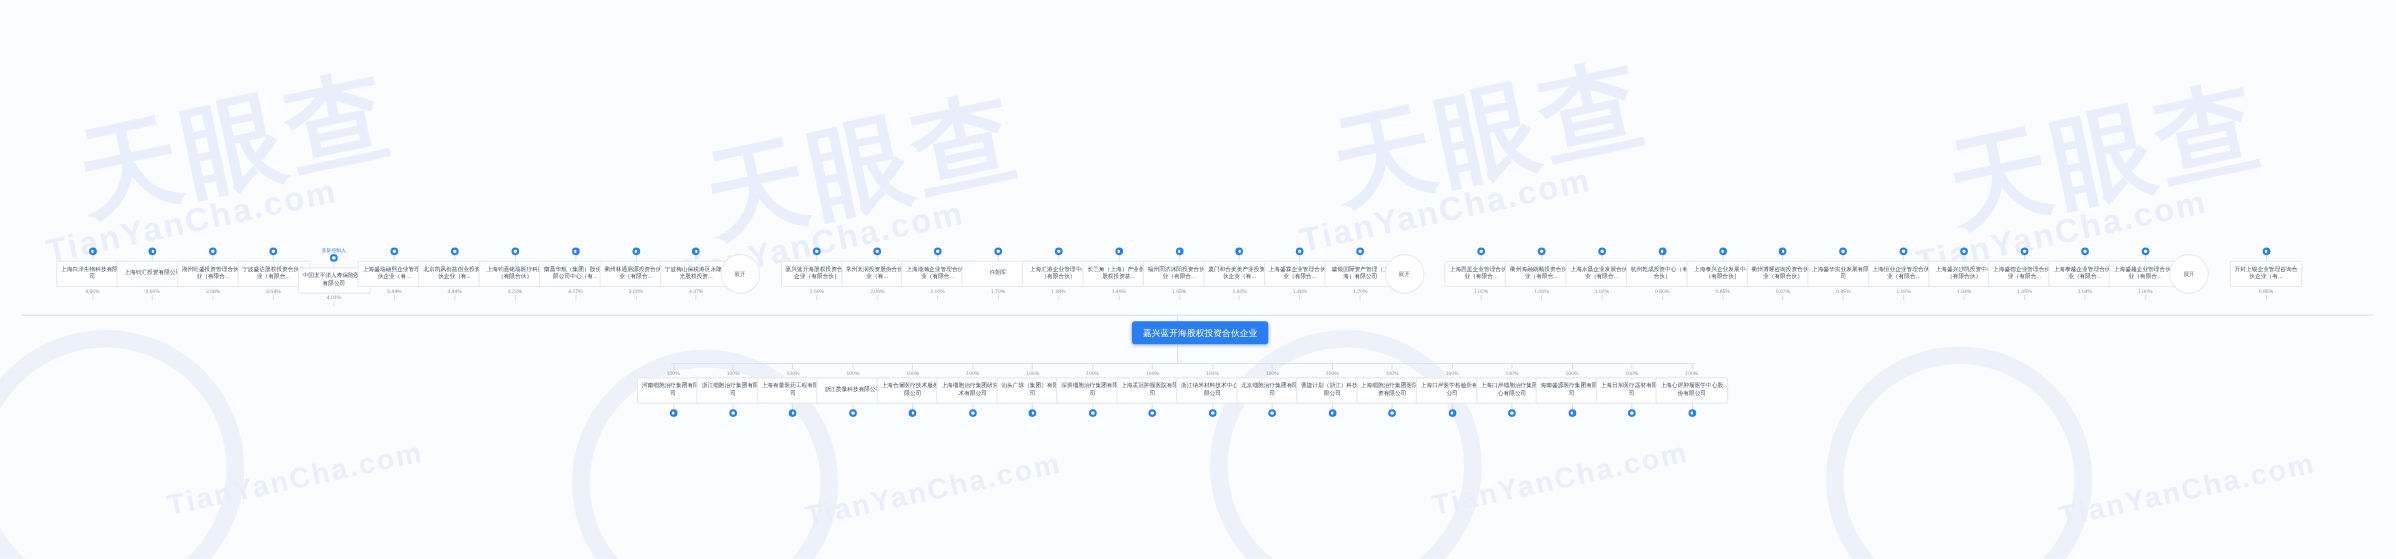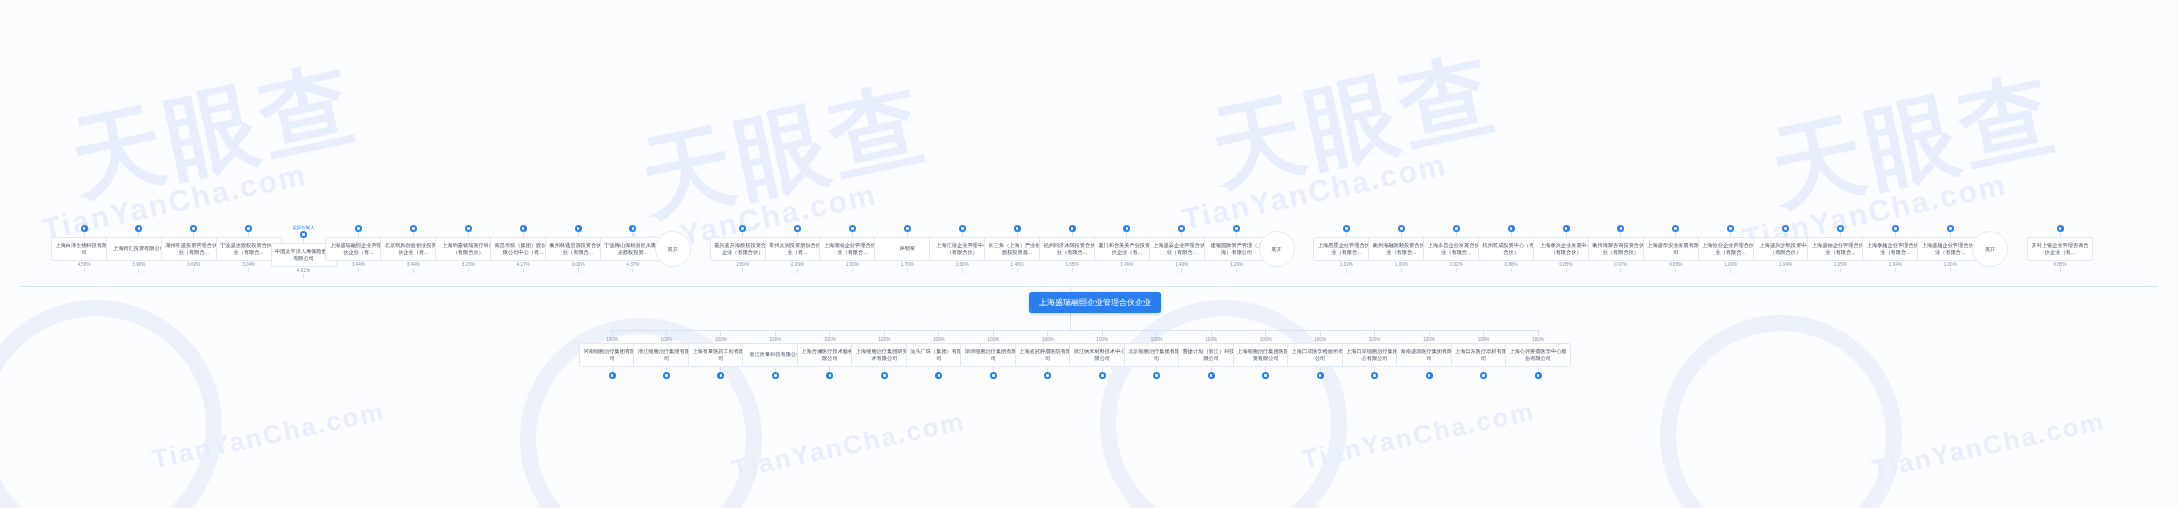--- a/index.html
+++ b/index.html
@@ -109,21 +109,21 @@
   <div class="wm wm-url" style="left:1300px;top:420px;transform:rotate(-12deg);font-size:26px;">TianYanCha.com</div>
   <div class="wm wm-url" style="left:1870px;top:430px;transform:rotate(-12deg);font-size:26px;">TianYanCha.com</div>
 </div>
 
 <div id="canvas">
   <div class="bus-top"></div>
   <div class="bus-bottom" id="bus-bottom" style="left: 610px; width: 930px;"></div>
   <div class="trunk" id="trunk-up" style="left: 1070px; top: 286px; height: 6px;"></div>
   <div class="trunk" id="trunk-down" style="left: 1070px; top: 313px; height: 17px;"></div>
 
-  <div class="center-node" id="center-node" style="left: 1029px; top: 292px;">上海盛瑞融熙企业管理合伙企业</div>
+  <div class="center-node" id="center-node" style="left: 1029px; top: 292px;">嘉兴蓝开海股权投资合伙企业</div>
 
   <div id="shareholder-layer">
       <div class="node" style="left: 51px; top: 225px;">
         <div class="dot-wrap">
           <div class="dot"></div>
           <div class="stub"></div>
         </div>
         <div class="card">
           <span class="card-txt">上海白泽生物科技有限公司</span>
         </div>

